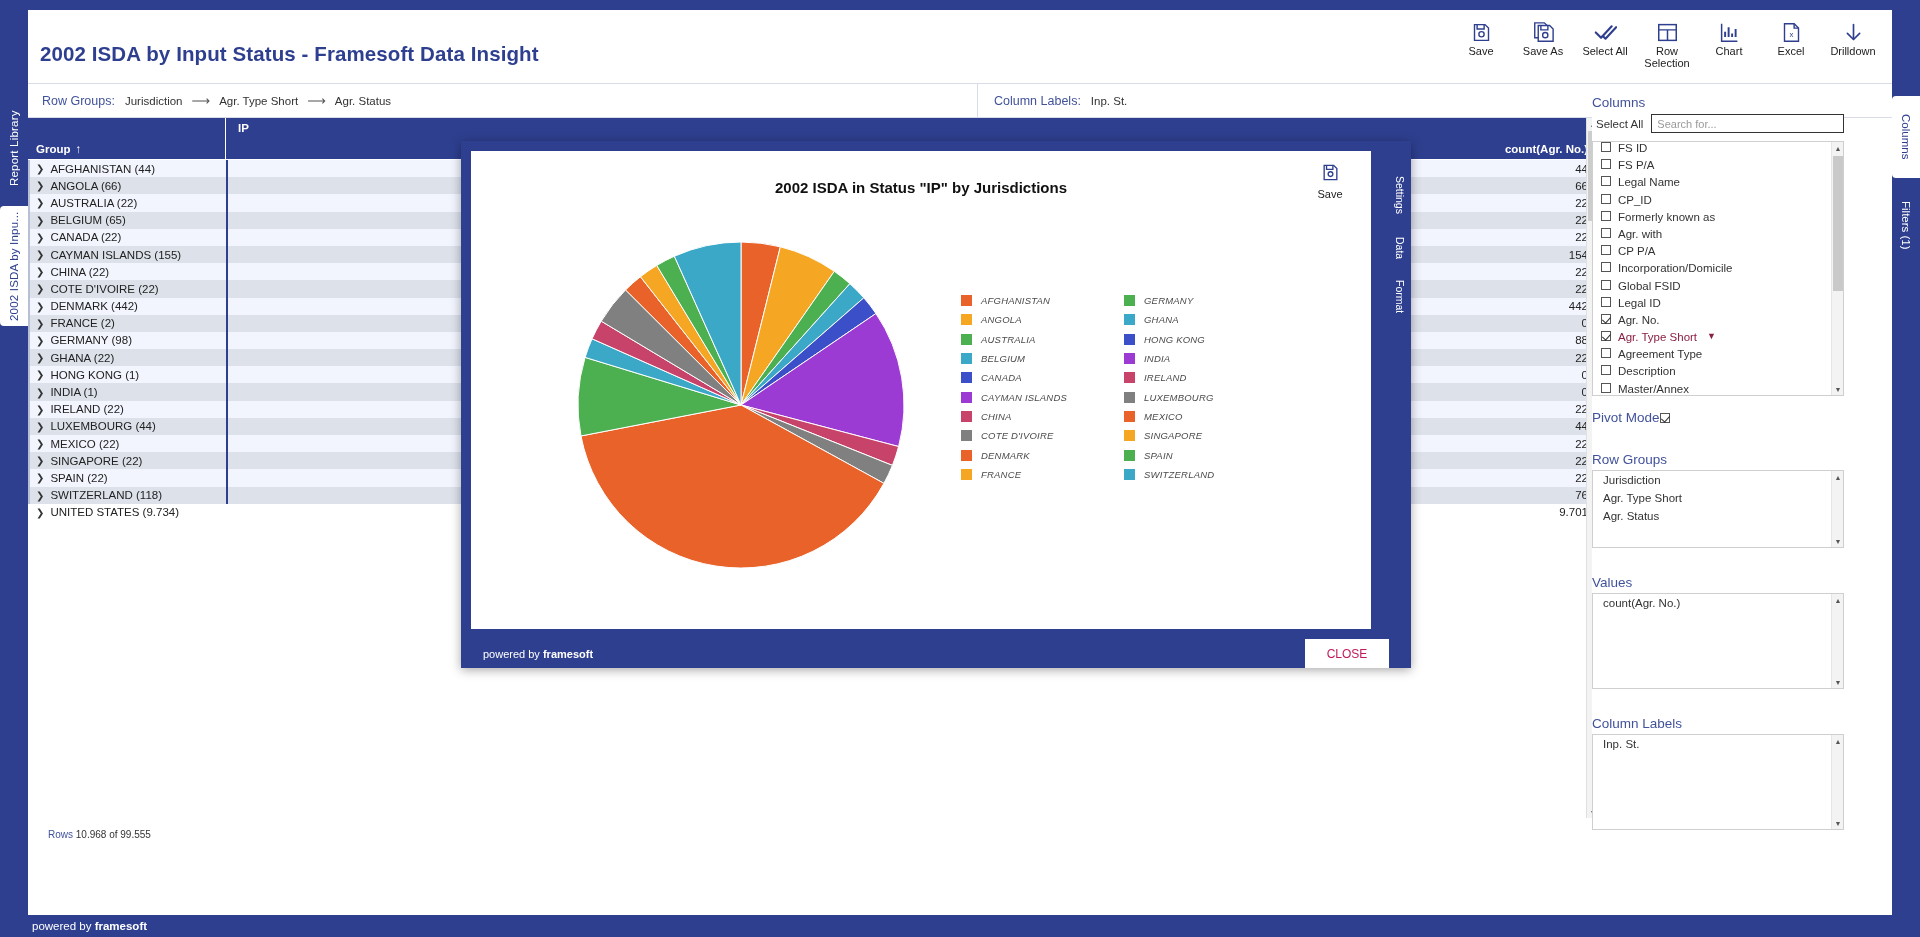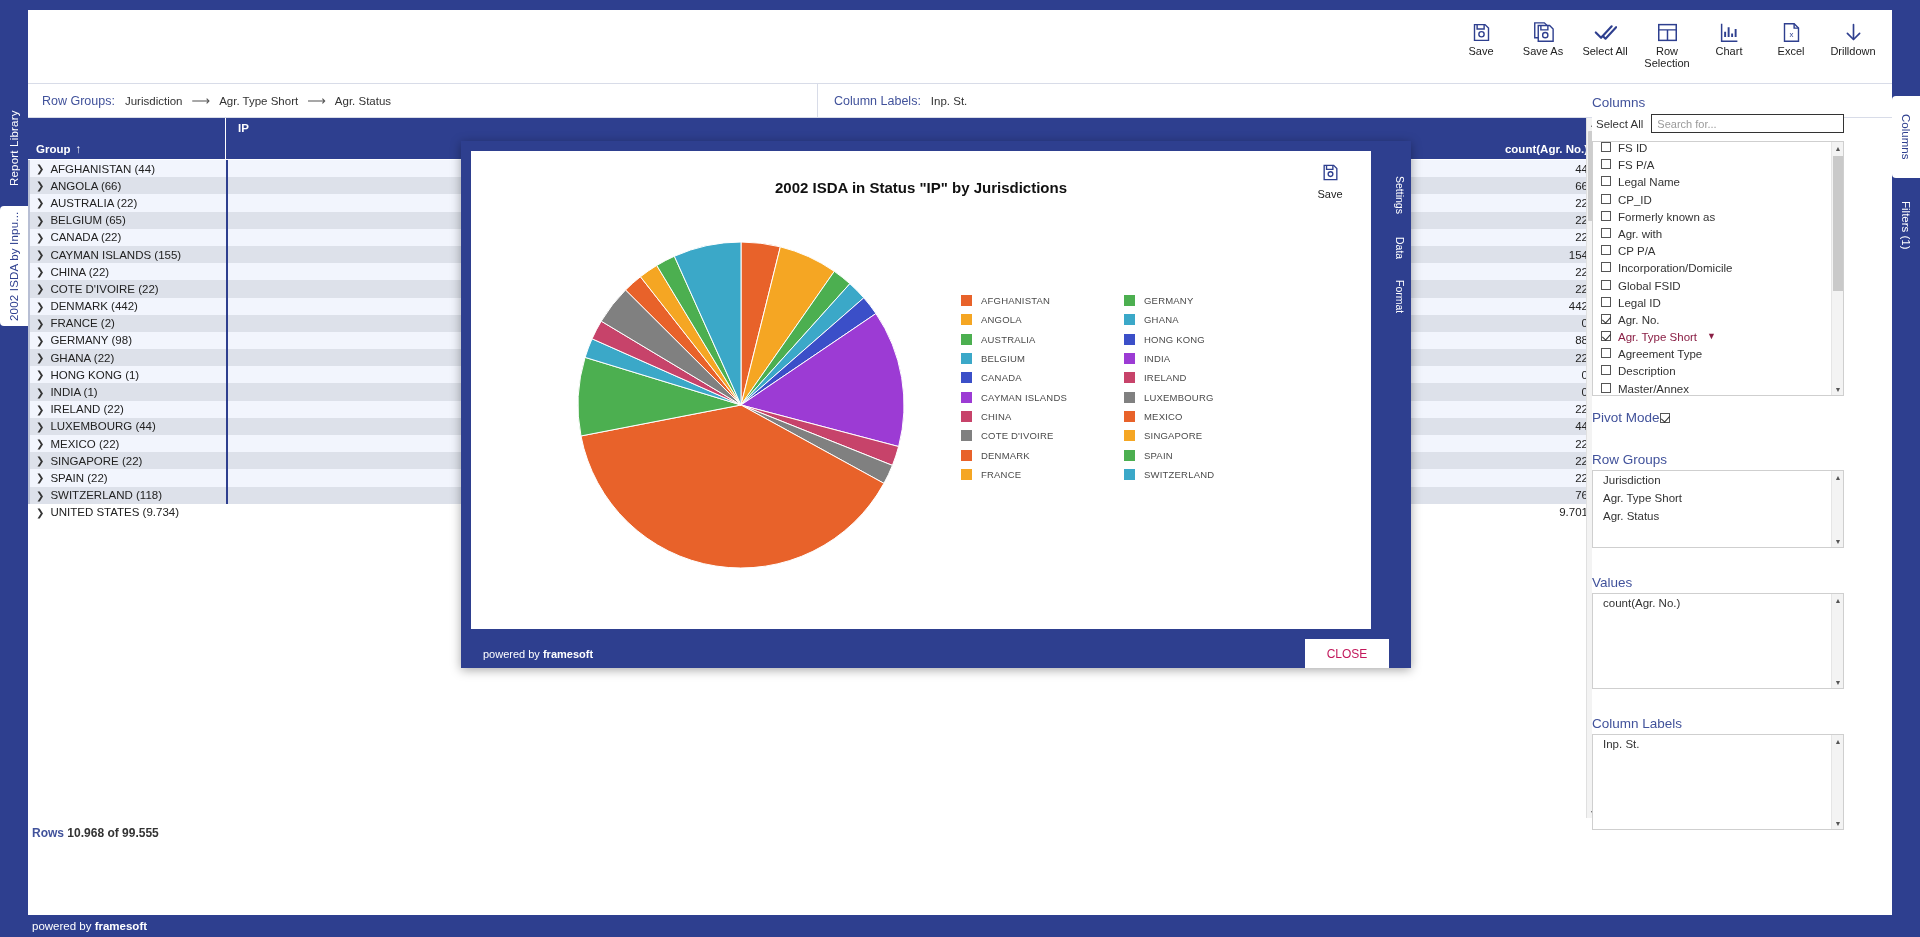--- a/index.html
+++ b/index.html
@@ -49,21 +49,21 @@
   }
   .tb-item .lbl { font-size: 11px; color: #222; text-align: center; line-height: 12px; }
   .tb-item svg { display: block; }
 
   
   .groupbar {
     position: relative; height: 34px; display: flex; align-items: center;
     border-bottom: 1px solid #d8dce8; font-size: 12px;
   }
   .gb-seg { display: flex; align-items: center; height: 34px; padding: 0 12px; }
-  .gb-seg.left { width: 790px; border-right: 1px solid #d8dce8; padding-left: 14px; }
+  .gb-seg.left { width: 950px; border-right: 1px solid #d8dce8; padding-left: 14px; }
   .gb-seg.right { padding-left: 16px; }
   .gb-label { color: #41529b; margin-right: 10px; font-size: 12.5px; }
   .gb-chip { color: #333; font-size: 11.5px; }
   .gb-arrow { margin: 0 9px; color: #555; font-size: 13px; }
 
   
   .gridwrap { position: relative; height: 736px; }
   .grid {
     position: absolute; left: 0; top: 0; width: 1570px; height: 700px;
     background: #ffffff;
@@ -98,21 +98,21 @@
 
   
   .grid-vscroll {
     position: absolute; right: 0; top: 0; width: 12px; height: 700px;
     background: #f3f3f3; border-left: 1px solid #e0e0e0;
   }
   .gsb-btn { width: 12px; height: 12px; display: flex; align-items: center; justify-content: center; font-size: 7px; color: #666; background: #f3f3f3; }
   .gsb-thumb { position: absolute; top: 13px; left: 1px; width: 10px; height: 90px; background: #cdcdcd; border-radius: 1px; }
 
   .rows-status {
-    position: absolute; left: 4px; bottom: 14px; font-size: 12px; color: #333; font-weight: bold;
+    position: absolute; left: 20px; bottom: 14px; font-size: 10px; color: #333;
   }
   .rows-status .k { color: #41529b; }
 
   
   .right-panel {
     position: absolute; right: 48px; top: 85px;
     width: 252px; height: 820px; background: #fff;
     font-size: 11.5px;
   }
   .rp-title { color: #41529b; font-size: 13.5px; margin: 0 0 4px 0; }
@@ -187,21 +187,21 @@
     position: absolute; top: 28px; left: 0; width: 900px; text-align: center;
     font-size: 15px; font-weight: bold; color: #111;
   }
   .pie-area { position: absolute; left: 70px; top: 58px; width: 400px; height: 390px; }
   .legend {
     position: absolute; left: 490px; top: 140px;
     display: grid; grid-template-columns: 155px 155px; column-gap: 8px; row-gap: 0px;
   }
   .lg-item { display: flex; align-items: center; gap: 9px; height: 19.3px; }
   .lg-sw { width: 11px; height: 11px; flex: none; }
-  .lg-txt { font-size: 9.5px; color: #4a4a4a; letter-spacing: .2px; }
+  .lg-txt { font-size: 9.5px; color: #4a4a4a; letter-spacing: .2px; font-style: italic; }
 
   .modal-vtabs { position: absolute; right: 0; top: 10px; width: 22px; height: 478px; }
   .mvtab {
     position: absolute; right: 0; width: 22px; color: #fff; font-size: 10.5px;
     writing-mode: vertical-rl; text-orientation: mixed;
     display: flex; align-items: center; justify-content: center; cursor: pointer;
   }
   .mvtab.settings { top: 18px; height: 52px; }
   .mvtab.data { top: 80px; height: 34px; }
   .mvtab.format { top: 122px; height: 48px; }
@@ -244,20 +244,21 @@
       <span>Columns</span>
     </div>
     <div class="rtab filters">
       <span>Filters (1)</span>
     </div>
   </div>
 
   <div class="window">
 
     <div class="hdr">
+      <div class="hdr-title">2002 ISDA by Input Status - Framesoft Data Insight</div>
       <div class="toolbar">
 
         <div class="tb-item">
           <span>
             <svg width="21" height="21" viewBox="0 0 24 24" fill="none" stroke="#2e3f8f" stroke-width="1.6">
               <path d="M4 3h12l4 4v14H4z"></path>
                 <circle cx="12" cy="14" r="3"></circle>
                 <path d="M7 3v5h8V3"></path>
             </svg>
           </span>

